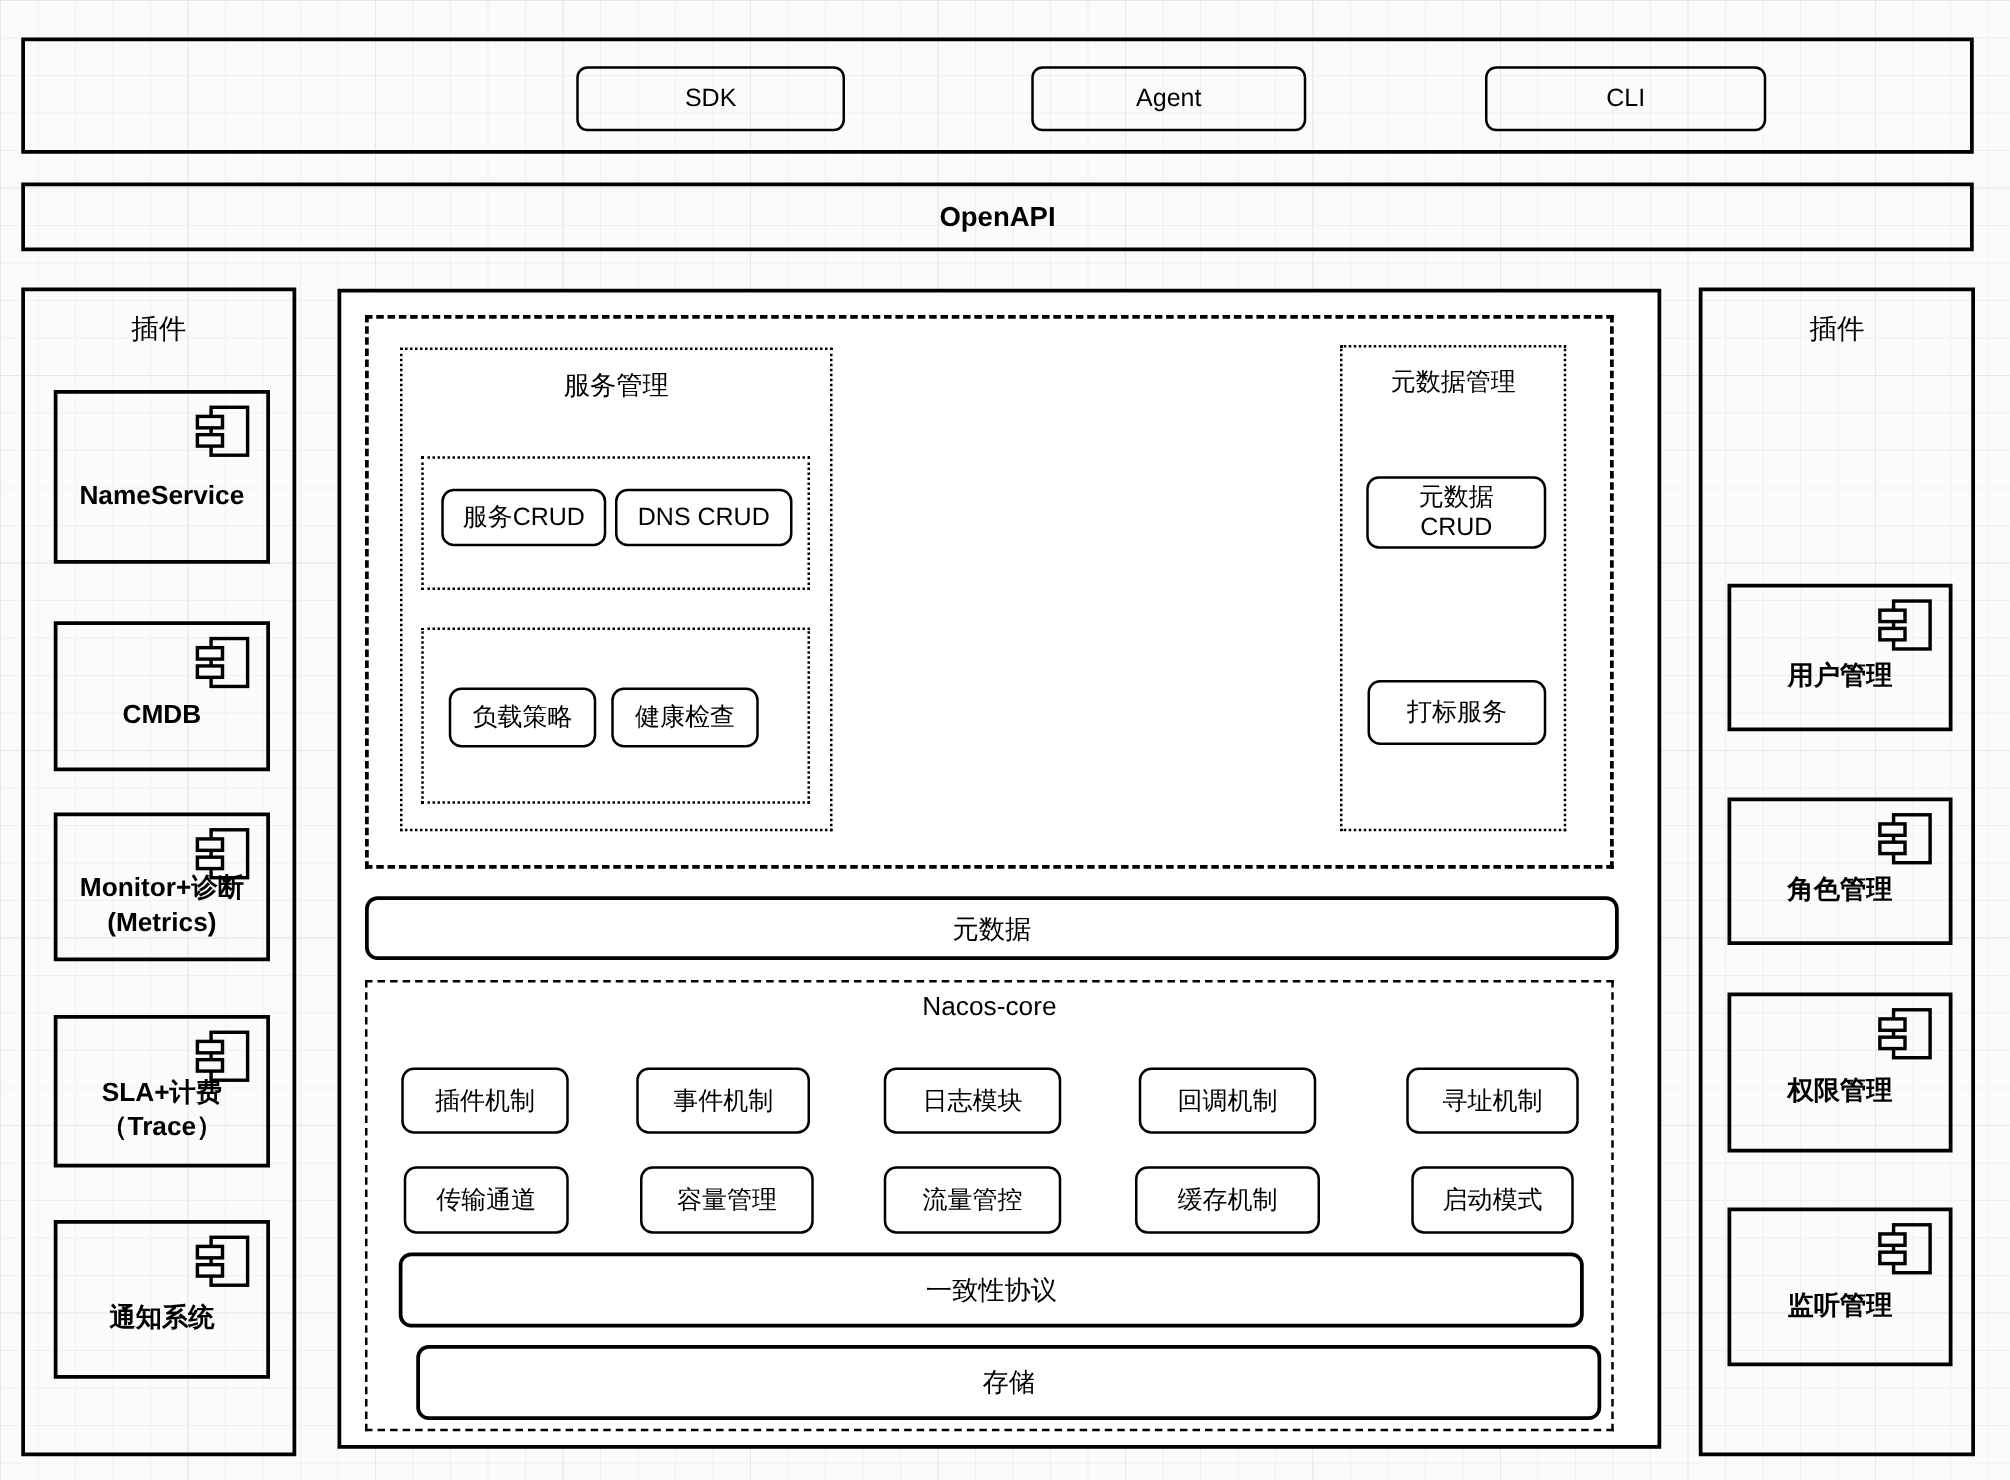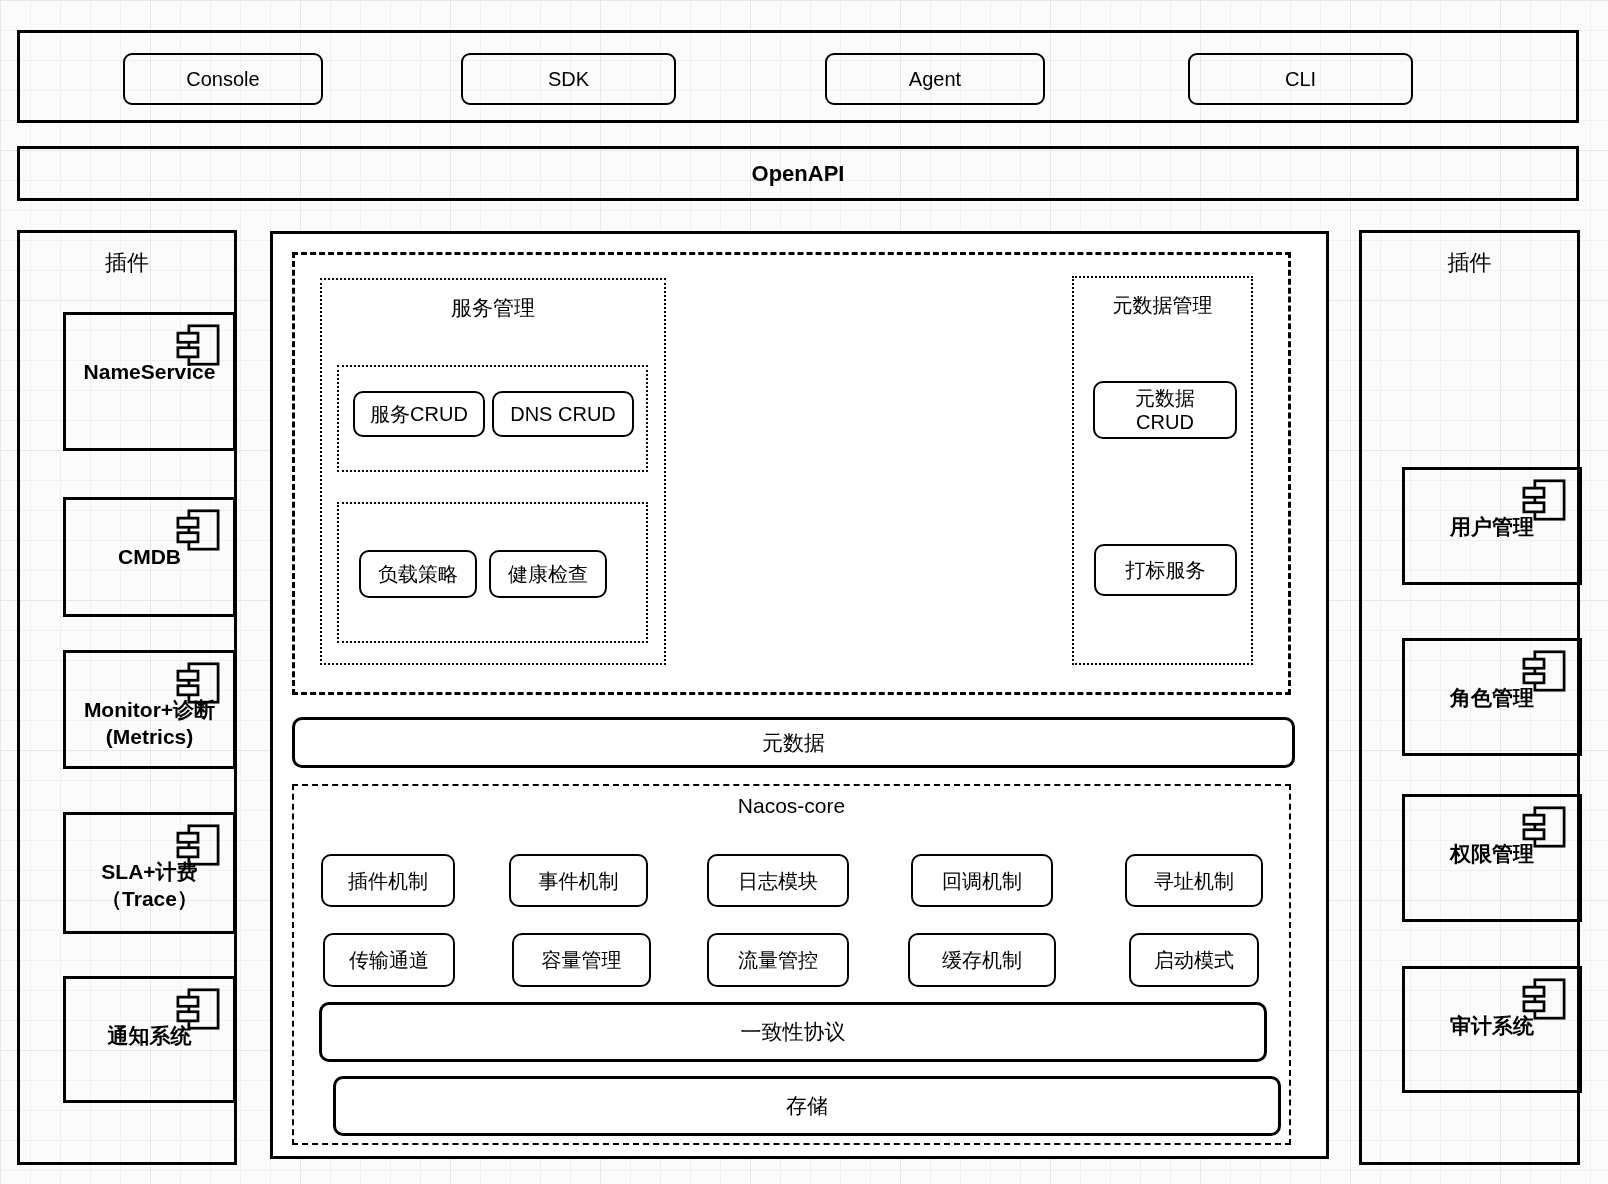--- a/index.html
+++ b/index.html
@@ -17,33 +17,30 @@
   .client{border:2.5px solid #000;border-radius:9px;display:flex;align-items:center;justify-content:center;font-size:20px;}
   .flexc{display:flex;align-items:center;justify-content:center;}
   .bold{font-weight:700;}
   .dash3{border:3px dashed #000;}
   .dash2{border:2px dashed #000;}
   .dot2{border:2px dotted #000;}
   .stitle{position:absolute;top:14px;left:0;right:0;text-align:center;font-size:21px;}
   .ptitle{position:absolute;top:15px;left:0;right:0;text-align:center;font-size:22px;}
   .btn{position:absolute;box-sizing:border-box;border:2.5px solid #000;border-radius:10px;display:flex;flex-direction:column;align-items:center;justify-content:center;font-size:20px;white-space:nowrap;text-align:center;line-height:1.2;background:transparent;}
   .bar{position:absolute;box-sizing:border-box;border:3px solid #000;border-radius:10px;display:flex;align-items:center;justify-content:center;font-size:21px;background:transparent;}
-  .comp{border:3px solid #000;display:flex;flex-direction:column;align-items:center;text-align:center;font-weight:700;font-size:21px;line-height:1.3;padding-top:43px;background:transparent;margin-left:20px;}
+  .comp{border:3px solid #000;display:flex;flex-direction:column;align-items:center;justify-content:center;text-align:center;font-weight:700;font-size:21px;line-height:1.3;padding-top:30px;background:transparent;}
   .cicon{position:absolute;top:9px;right:13px;width:44px;height:42px;}
   .clabel span{display:block;}
 </style>
 </head>
 <body>
 
 <div id="canvas">
 
   <div class="abs solid" style="left:17px;top:30px;width:1562px;height:93px">
-    <div class="abs client" style="left:103px;top:20px;width:200px;height:52px">
-        <span>Console</span>
-      </div>
     <div class="abs client" style="left:441px;top:20px;width:215px;height:52px">
         <span>SDK</span>
       </div>
     <div class="abs client" style="left:805px;top:20px;width:220px;height:52px">
         <span>Agent</span>
       </div>
     <div class="abs client" style="left:1168px;top:20px;width:225px;height:52px">
         <span>CLI</span>
       </div>
   </div>
@@ -198,18 +195,18 @@
         </div>
     </div>
 
     <div class="abs comp" style="left:20px;top:733px;width:180px;height:127px">
       <span class="cicon"><svg viewBox="0 0 48 46" width="44" height="42">
             <rect x="14" y="2" width="32" height="42" fill="none" stroke="#000" stroke-width="3"></rect>
             <rect x="2" y="10" width="22" height="10" fill="#fbfbfb" stroke="#000" stroke-width="3"></rect>
             <rect x="2" y="26" width="22" height="10" fill="#fbfbfb" stroke="#000" stroke-width="3"></rect>
           </svg></span>
       <div class="clabel">
-          <span>审计系统</span>
+          <span>监听管理</span>
         </div>
     </div>
   </div>
 
 </div>
 
 </body></html>

